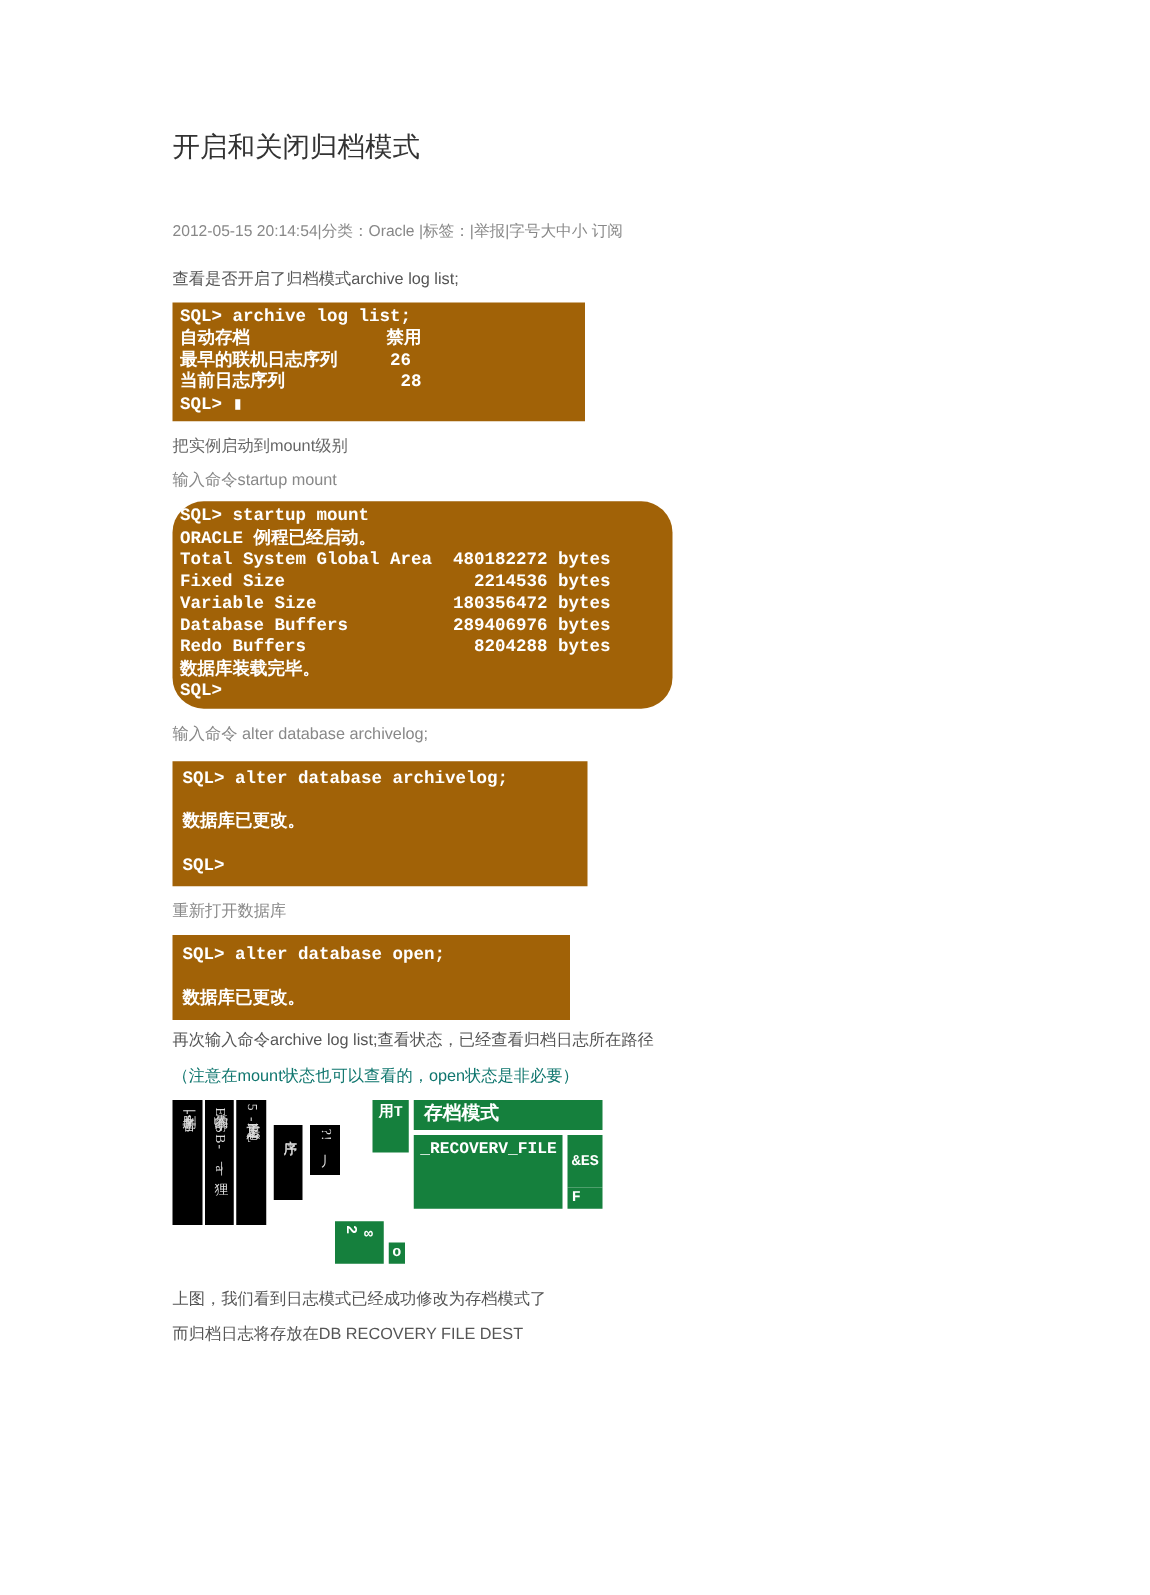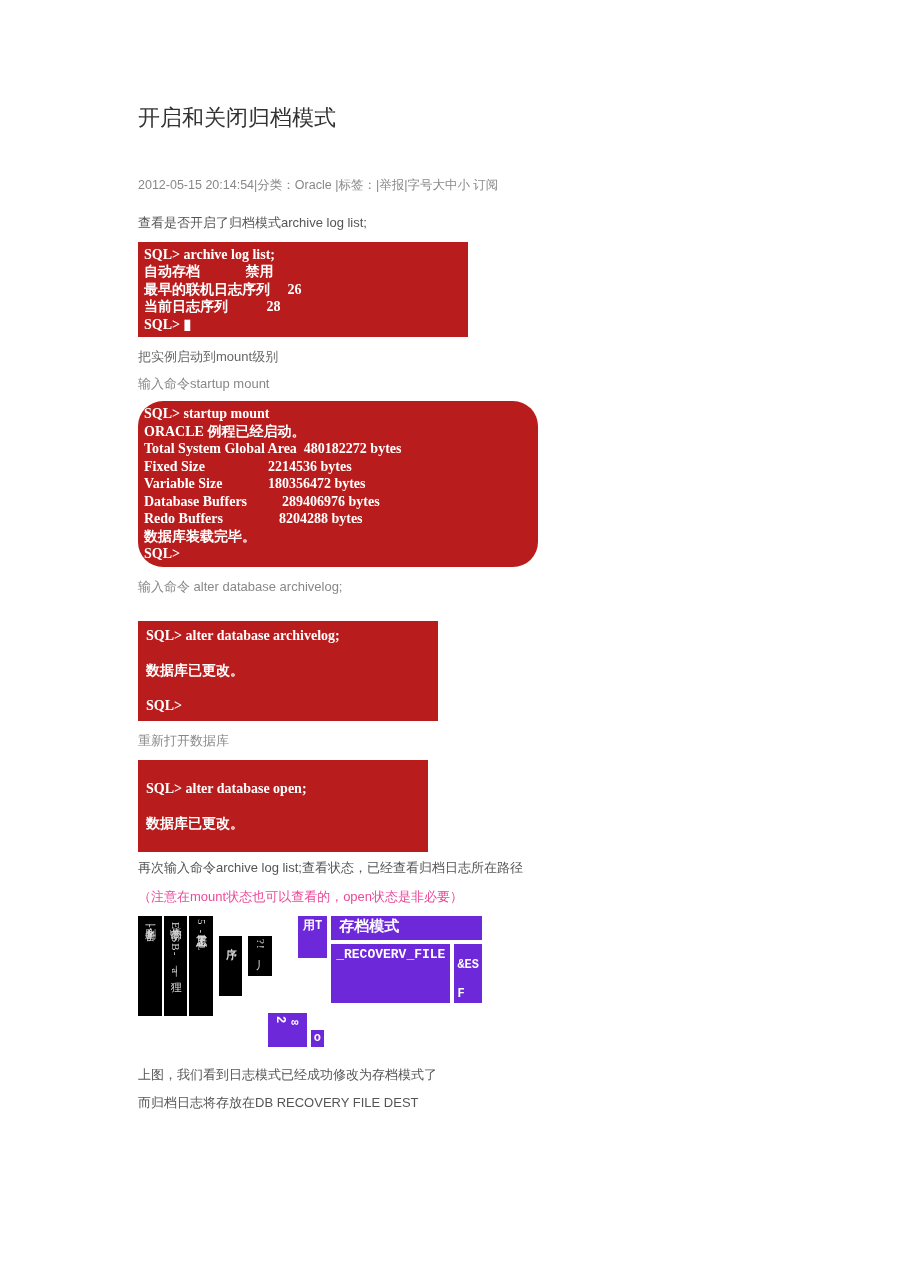--- a/index.html
+++ b/index.html
@@ -24,44 +24,44 @@
       margin-bottom: 18px;
     }
     .meta a { color: #888; text-decoration: none; }
     .meta .link { color: #888; }
     .para {
       color: #555;
       font-size: 13px;
       margin-bottom: 8px;
     }
     .terminal {
-      background: #b91c1c;
+      background: #a16207;
       color: #fff;
-      font-family: Liberation Serif, serif;
+      font-family: Liberation Mono, monospace;
       font-size: 14px;
       font-weight: bold;
       padding: 4px 6px;
       margin-bottom: 10px;
       display: inline-block;
     }
     .terminal .uline { text-decoration: underline; }
     .terminal .row { white-space: pre; line-height: 1.25; }
     .terminal.term1 { width: 330px; }
     .terminal.term2 { width: 400px; border-radius: 25px; }
-    .terminal.term3 { width: 300px; padding: 6px 8px; margin-top:18px;}
-    .terminal.term4 { width: 290px; padding: 20px 8px; margin-top:2px; margin-bottom:6px;}
+    .terminal.term3 { width: 332px; padding: 6px 8px; margin-top:6px;}
+    .terminal.term4 { width: 318px; padding: 8px 8px; margin-top:2px; margin-bottom:6px;}
     .frag-wrap {
       display: flex;
       align-items: flex-start;
       gap: 6px;
       margin-bottom: 18px;
       margin-top: 8px;
     }
     .blackbox {
-      background: #6d28d9;
+      background: #15803d;
       color: #fff;
       font-family: "Courier New", monospace;
       font-size: 12px;
       font-weight: bold;
       padding: 3px 5px;
       line-height: 1.2;
     }
     .vertical {
       writing-mode: vertical-rl;
       font-family: "SimSun", serif;
@@ -71,21 +71,21 @@
       padding: 3px;
       height: 100px;
       letter-spacing: 1px;
     }
     .caption {
       color: #666;
       font-size: 13px;
       margin-bottom: 6px;
     }
     .note {
-      color: #ec4899;
+      color: #0f766e;
       font-size: 13px;
       margin-bottom: 8px;
     }
     .sp { margin-top:2px; }
     .gray { color:#888; }
   </style>
 </head>
 <body>
 
 

